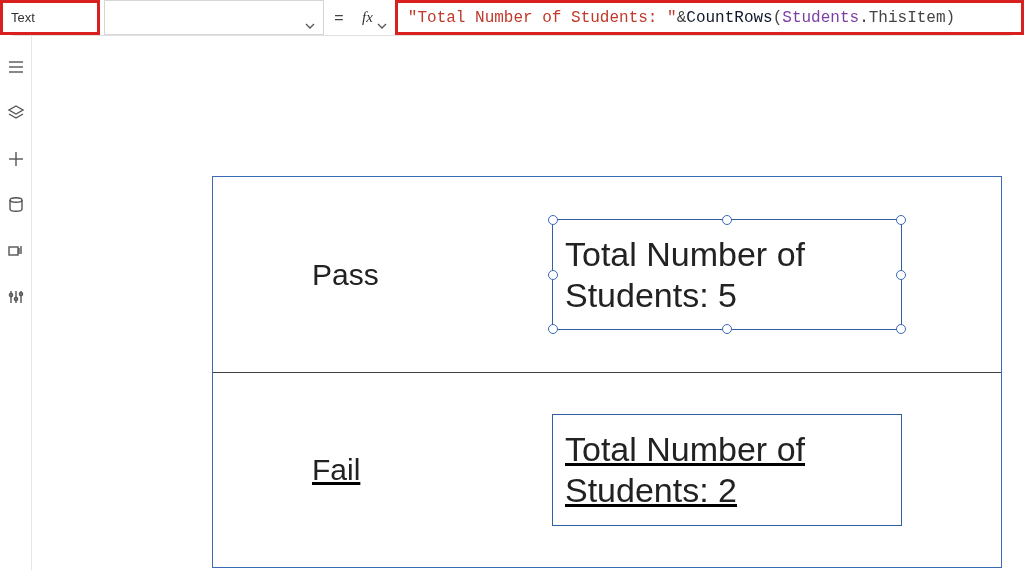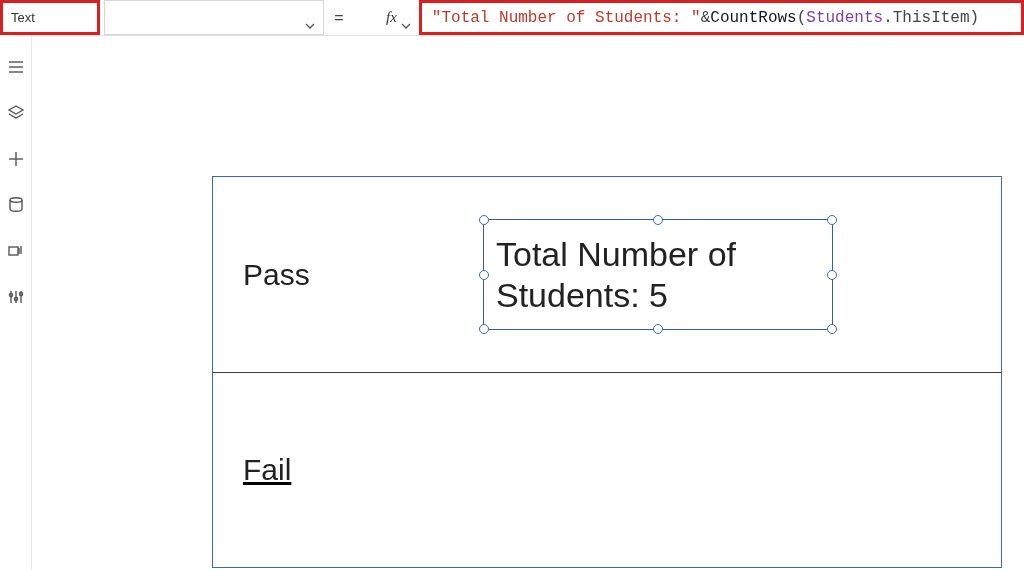--- a/index.html
+++ b/index.html
@@ -55,21 +55,21 @@
     }
     .fx-box {
       display: flex;
       align-items: center;
       padding: 0 8px;
       font-style: italic;
       font-size: 15px;
       color: #333;
       gap: 4px;
     }
-    .fx-label { font-style: italic; font-family: "Times New Roman", serif; margin-left: 24px; }
+    .fx-label { font-style: italic; font-family: "Times New Roman", serif; }
     .formula-bar {
       flex: 1;
       border: 3px solid #d92020;
       display: flex;
       align-items: center;
       padding: 0 10px;
       font-family: Consolas, "Courier New", monospace;
       font-size: 16px;
       white-space: nowrap;
       overflow: hidden;
@@ -121,20 +121,21 @@
       width: 790px;
       border: 1px solid #3a6ab3;
     }
     .gallery-row {
       display: flex;
       align-items: center;
       height: 195px;
       padding: 0 30px;
       gap: 40px;
       position: relative;
+      justify-content: center;
     }
     .gallery-row + .gallery-row { border-top: 1px solid #404040; text-decoration: underline; }
     .status-label {
       font-size: 30px;
       color: #222;
       width: 200px;
     }
     .count-box {
       border: 1px solid #335ea3;
       width: 350px;
@@ -255,15 +256,18 @@
         <div class="sel-handle h-tr"></div>
         <div class="sel-handle h-ml"></div>
         <div class="sel-handle h-mr"></div>
         <div class="sel-handle h-bl"></div>
         <div class="sel-handle h-bm"></div>
         <div class="sel-handle h-br"></div>
       </div>
     </div>
     <div class="gallery-row">
       <div class="status-label">Fail</div>
+      <div class="count-box">
+        <span>Total Number of Students: 2</span>
+      </div>
     </div>
   </div>
 </div>
 
 </body></html>

